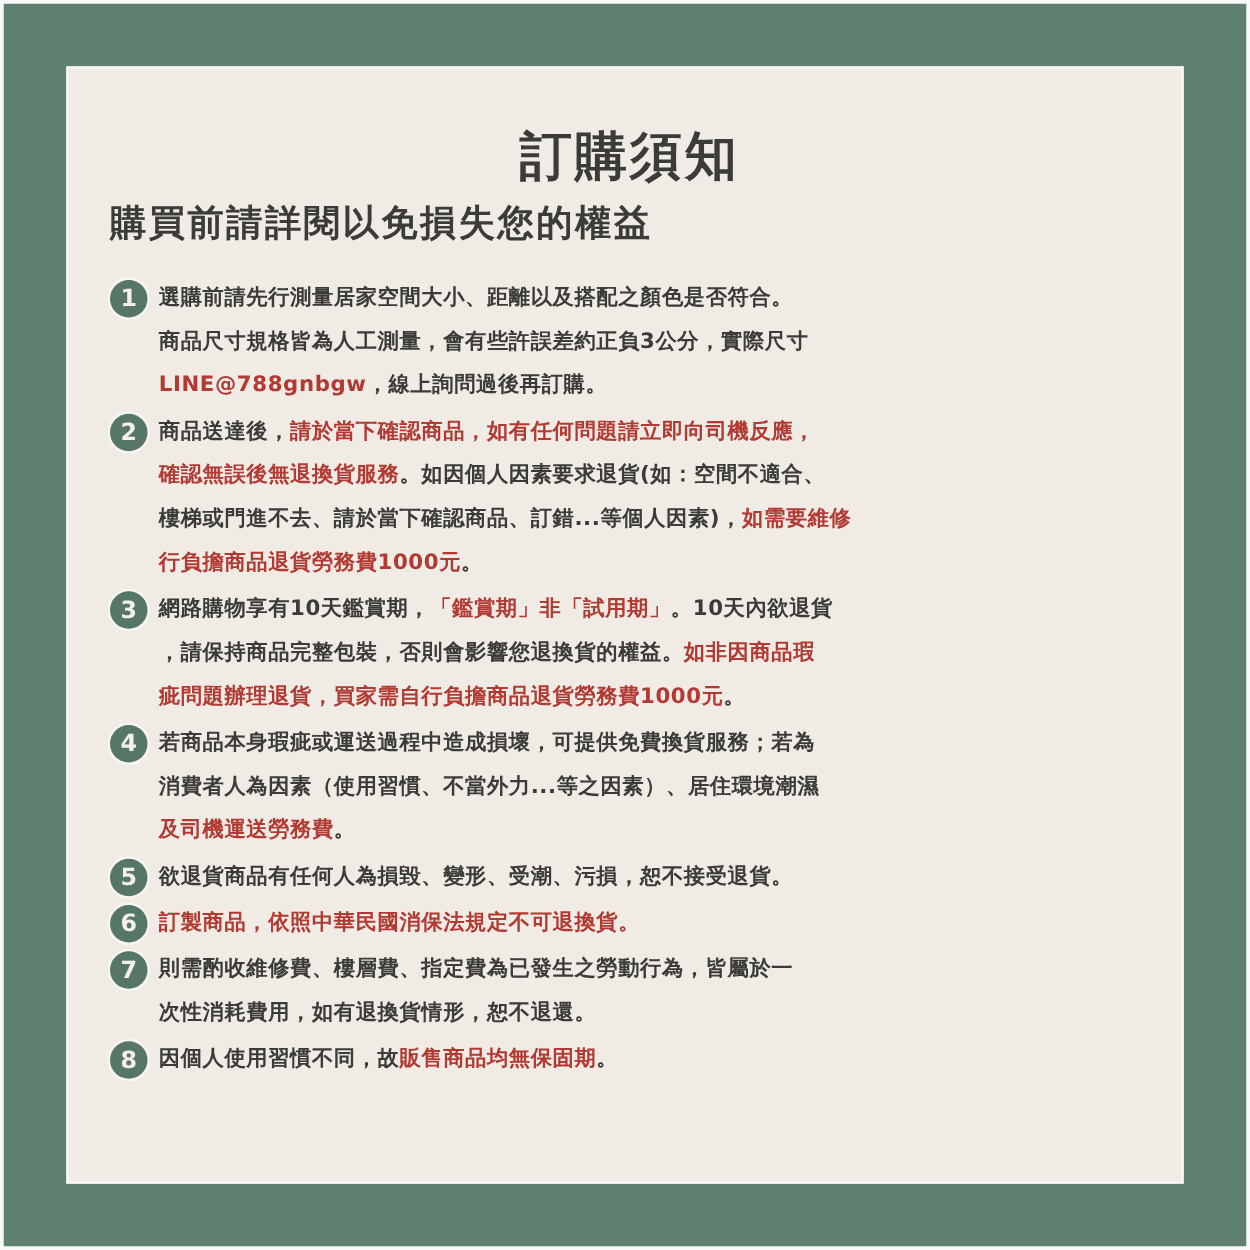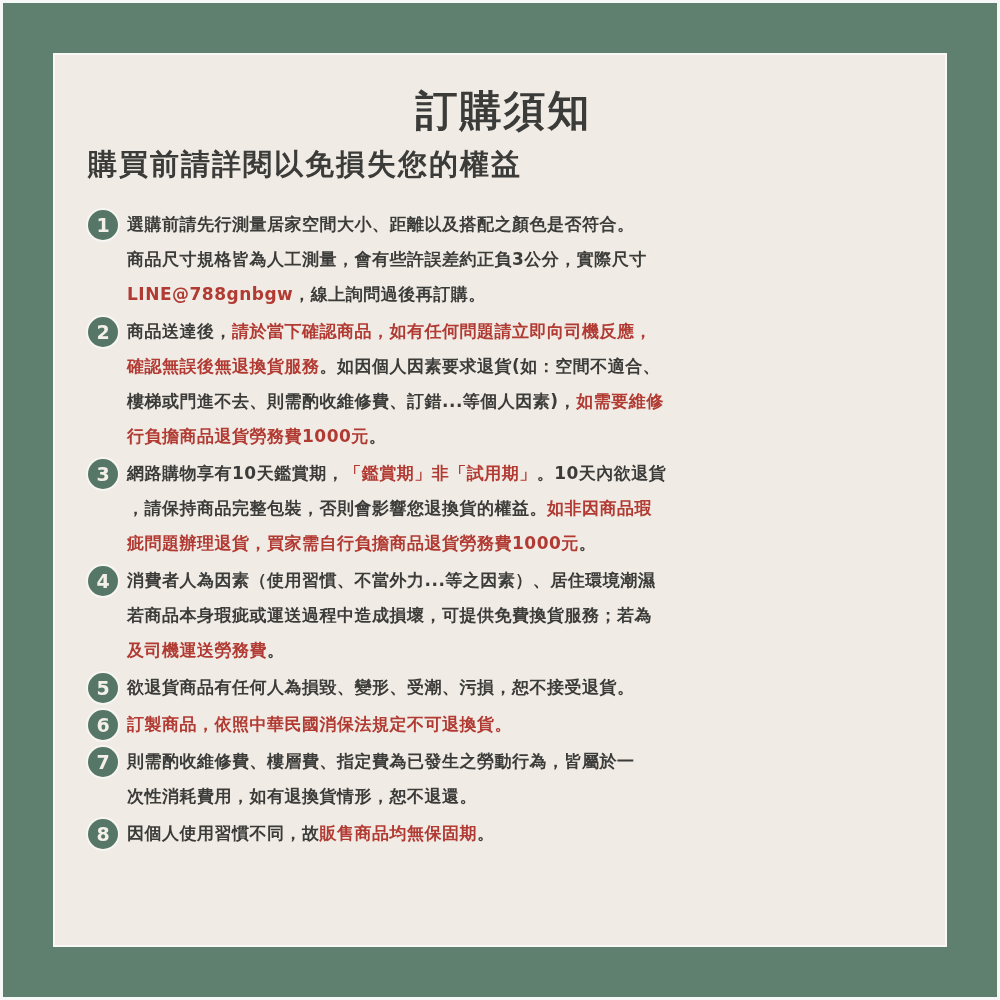--- a/index.html
+++ b/index.html
@@ -13,21 +13,21 @@
     box-sizing: border-box;
     background: var(--frame-green, #5f7f6f);
     padding: 53px;
     box-shadow: inset 0 0 0 3px rgba(255,255,255,0.95);
   }
   .card {
     height: 100%;
     box-sizing: border-box;
     background: var(--card-cream, #f0ebe4);
     border: 2px solid rgba(255,255,255,0.65);
-    padding: 33px 26px 0 33px;
+    padding: 47px 26px 0 33px;
     overflow: hidden;
   }
   .title {
     margin: 0;
     text-align: center;
     font-size: 42px;
     line-height: 46px;
     letter-spacing: 2px;
     font-weight: bold;
     color: var(--text-dark, #3b3b39);
@@ -86,37 +86,37 @@
             <div class="line"><span class="seg">選購前請先行測量居家空間大小、距離以及搭配之顏色是否符合。</span></div>
             <div class="line"><span class="seg">商品尺寸規格皆為人工測量，會有些許誤差約正負3公分，實際尺寸</span></div>
             <div class="line"><span class="seg red">LINE@788gnbgw</span><span class="seg">，線上詢問過後再訂購。</span></div>
           </div>
         </div>
         <div class="notice">
           <span class="badge">2</span>
           <div class="lines">
             <div class="line"><span class="seg">商品送達後，</span><span class="seg red">請於當下確認商品，如有任何問題請立即向司機反應，</span></div>
             <div class="line"><span class="seg red">確認無誤後無退換貨服務</span><span class="seg">。如因個人因素要求退貨(如：空間不適合、</span></div>
-            <div class="line"><span class="seg">樓梯或門進不去、則需酌收維修費、訂錯...等個人因素)，</span><span class="seg red">如需要維修</span></div>
+            <div class="line"><span class="seg">樓梯或門進不去、請於當下確認商品、訂錯...等個人因素)，</span><span class="seg red">如需要維修</span></div>
             <div class="line"><span class="seg red">行負擔商品退貨勞務費1000元</span><span class="seg">。</span></div>
           </div>
         </div>
         <div class="notice">
           <span class="badge">3</span>
           <div class="lines">
             <div class="line"><span class="seg">網路購物享有10天鑑賞期，</span><span class="seg red">「鑑賞期」非「試用期」</span><span class="seg">。10天內欲退貨</span></div>
             <div class="line"><span class="seg">，請保持商品完整包裝，否則會影響您退換貨的權益。</span><span class="seg red">如非因商品瑕</span></div>
             <div class="line"><span class="seg red">疵問題辦理退貨，買家需自行負擔商品退貨勞務費1000元</span><span class="seg">。</span></div>
           </div>
         </div>
         <div class="notice">
           <span class="badge">4</span>
           <div class="lines">
+            <div class="line"><span class="seg">若商品本身瑕疵或運送過程中造成損壞，可提供免費換貨服務；若為</span></div>
             <div class="line"><span class="seg">消費者人為因素（使用習慣、不當外力...等之因素）、居住環境潮濕</span></div>
-            <div class="line"><span class="seg">若商品本身瑕疵或運送過程中造成損壞，可提供免費換貨服務；若為</span></div>
             <div class="line"><span class="seg red">及司機運送勞務費</span><span class="seg">。</span></div>
           </div>
         </div>
         <div class="notice">
           <span class="badge">5</span>
           <div class="lines">
             <div class="line"><span class="seg">欲退貨商品有任何人為損毀、變形、受潮、污損，恕不接受退貨。</span></div>
           </div>
         </div>
         <div class="notice">

